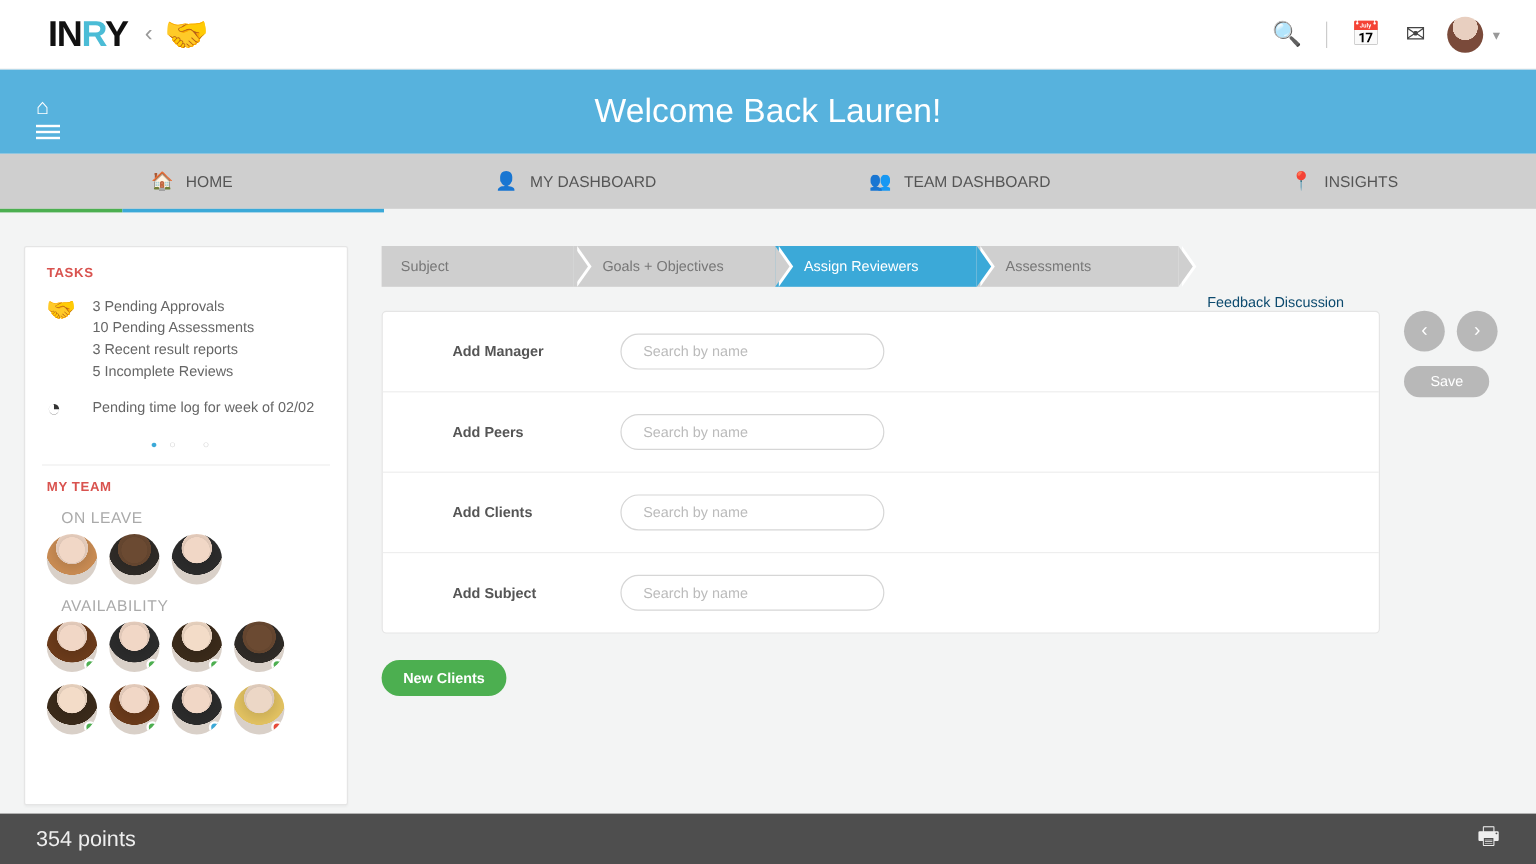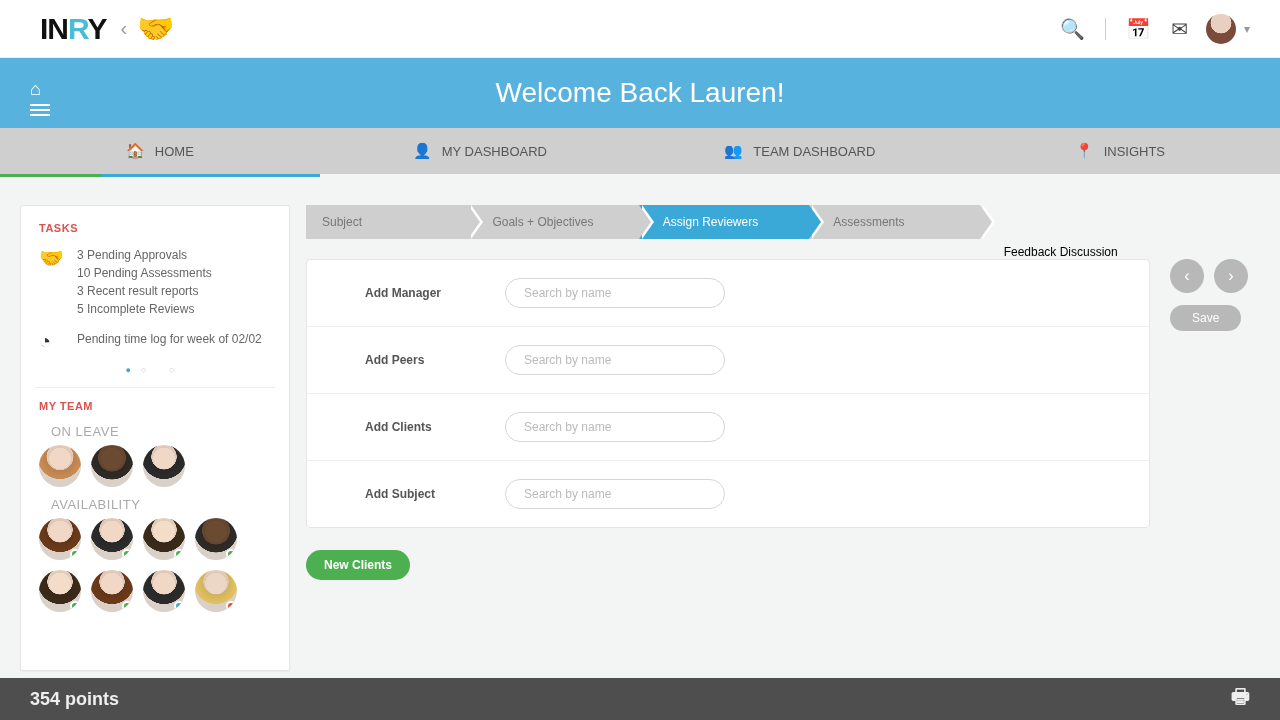--- a/index.html
+++ b/index.html
@@ -30,21 +30,21 @@
   .nav { height: 46px; background: #cfcfcf; display: flex; }
   .nav-tab { flex: 1; display: flex; align-items: center; justify-content: center; gap: 10px; font-size: 13px; color: #555; cursor: pointer; }
   .nav-tab .ico { font-size: 15px; }
   .nav-progress { height: 3px; display: flex; }
   .nav-progress .seg { width: 25%; }
   .seg.done { background: #4caf50; }
   .seg.active { background: #3ba9d8; }
   .seg.rest { background: transparent; }
 
   
-  .main { display: flex; padding: 28px 20px 0 20px; gap: 16px; height: calc(720px - 65px - 70px - 46px - 3px - 42px); }
+  .main { display: flex; padding: 28px 20px 0 20px; gap: 28px; height: calc(720px - 65px - 70px - 46px - 3px - 42px); }
 
   
   .side-card { width: 270px; background: #fff; border: 1px solid #e5e5e5; border-radius: 2px; padding: 16px 18px 24px; box-shadow: 0 1px 2px rgba(0,0,0,.04); overflow: hidden; }
   .section-title { font-size: 11px; letter-spacing: 0.5px; font-weight: 600; margin-bottom: 12px; }
   .section-title.tasks { color: #d9534f; }
   .section-title.team { color: #d9534f; }
   .sub-title { font-size: 13px; color: #aaa; margin: 10px 12px 6px; letter-spacing: 0.5px; }
   .task-row { display: flex; gap: 12px; margin-bottom: 12px; }
   .task-ico { width: 26px; font-size: 20px; color: #333; flex-shrink: 0; }
   .task-lines { font-size: 12px; color: #666; line-height: 1.5; }
@@ -70,42 +70,42 @@
   .panel { flex: 1; }
 
   
   .steps { display: flex; height: 34px; margin-bottom: 20px; }
   .step { position: relative; flex: 1; background: #cfcfcf; color: #777; font-size: 12px; display: flex; align-items: center; padding-left: 24px; }
   .step.first { padding-left: 16px; }
   .step::after { content:""; position:absolute; right:-12px; top:0; width:0; height:0; border-top:17px solid transparent; border-bottom:17px solid transparent; border-left:12px solid #cfcfcf; z-index:2; }
   .step::before { content:""; position:absolute; right:-15px; top:0; width:0; height:0; border-top:17px solid transparent; border-bottom:17px solid transparent; border-left:12px solid #fff; z-index:1; }
   .step.active { background:#3ba9d8; color:#fff; }
   .step.active::after { border-left-color:#3ba9d8; }
-  .step.dim { background:#a7a7a7; color:#000000;margin-top:47px; }
+  .step.dim { background:#a7a7a7; color:#0c4a6e;margin-top:47px; }
   .step.dim::after { border-left-color:#a7a7a7; }
   .step:last-child::after, .step:last-child::before { display:none; }
 
   
   .form-card { border:1px solid #e5e5e5; border-radius:4px; background:#fff; }
   .form-row { display:flex; align-items:center; padding:18px 26px; border-bottom:1px solid #eee; gap: 30px; }
   .form-row:last-child { border-bottom:none; }
   .form-label { width: 110px; font-size: 12px; font-weight: 700; color:#555;margin-left:32px; }
   .search-pill { flex: 0 0 220px; height: 30px; border:1px solid #d6d6d6; border-radius: 16px; font-size: 12px; color:#999; padding: 0 18px; background:#fff; }
   .search-pill::placeholder { color:#bbb; }
 
   .new-cat { margin-top: 22px; background:#4caf50; color:#fff; border:none; border-radius: 16px; padding: 8px 18px; font-size:12px; font-weight:600; cursor:pointer; }
 
   
   .right-ctrl { width: 90px; display:flex; flex-direction:column; align-items:flex-start; gap:12px; padding-top: 54px; }
   .nav-circ { display:flex; gap:10px; }
   .circ { width:34px; height:34px; border-radius:50%; background:#b8b8b8; color:#fff; display:flex; align-items:center; justify-content:center; font-size:16px; cursor:pointer; }
   .save-btn { background:#b8b8b8; color:#fff; border:none; border-radius:14px; padding:6px 22px; font-size:12px; cursor:pointer; }
 
   
-  .footer { position:absolute; bottom:0; left:0; right:0; height:42px; background:#4e4e4e; color:#eee; display:flex; align-items:center; padding:0 30px; font-size:18px; font-weight:700;margin-top:48px; }
+  .footer { position:absolute; bottom:0; left:0; right:0; height:42px; background:#4e4e4e; color:#eee; display:flex; align-items:center; padding:0 30px; font-size:18px; font-weight:400;margin-top:48px; }
   .footer-spacer { flex:1; }
   .print-ico { font-size:20px; cursor:pointer; }
 </style>
 </head>
 <body>
 
 <div class="topbar">
   <div class="logo">
     <span class="in">IN</span><span class="r">R</span><span class="y">Y</span>
   </div>

